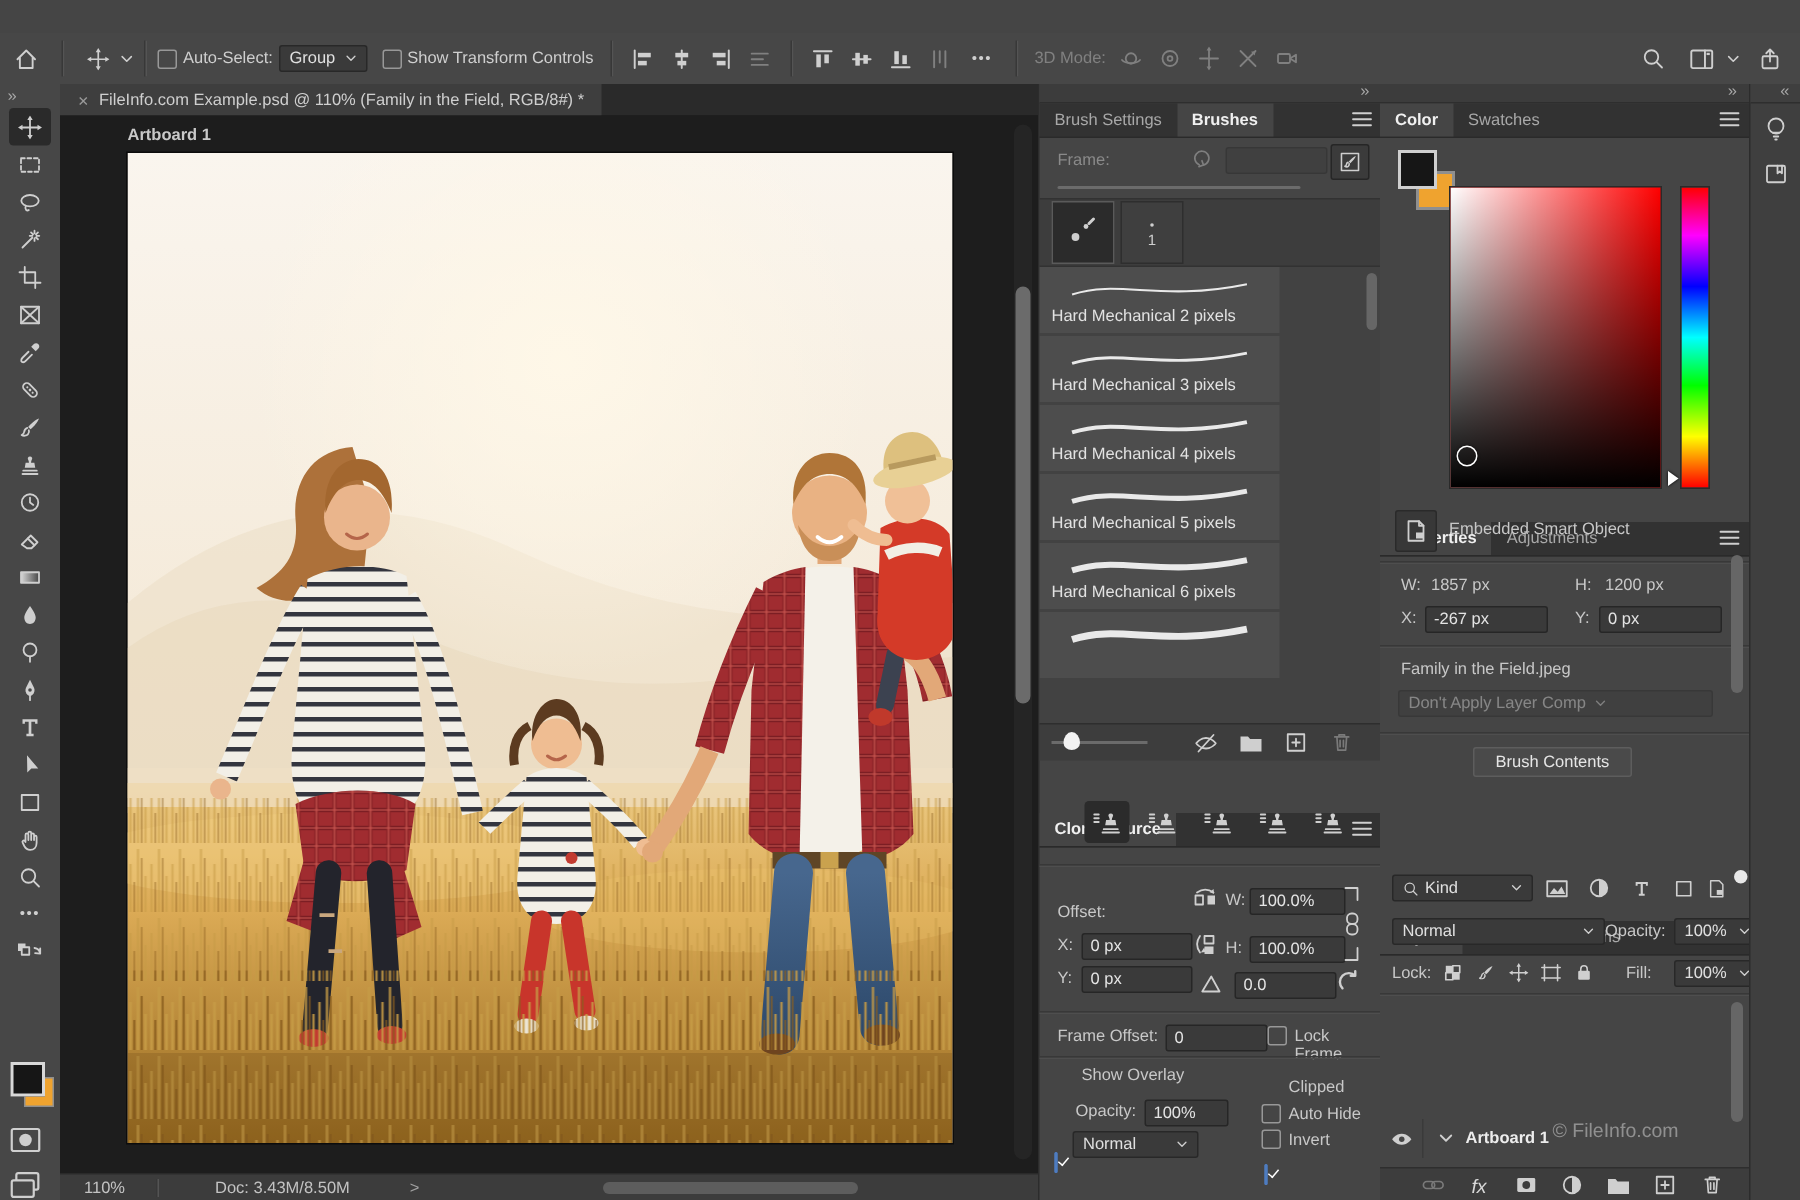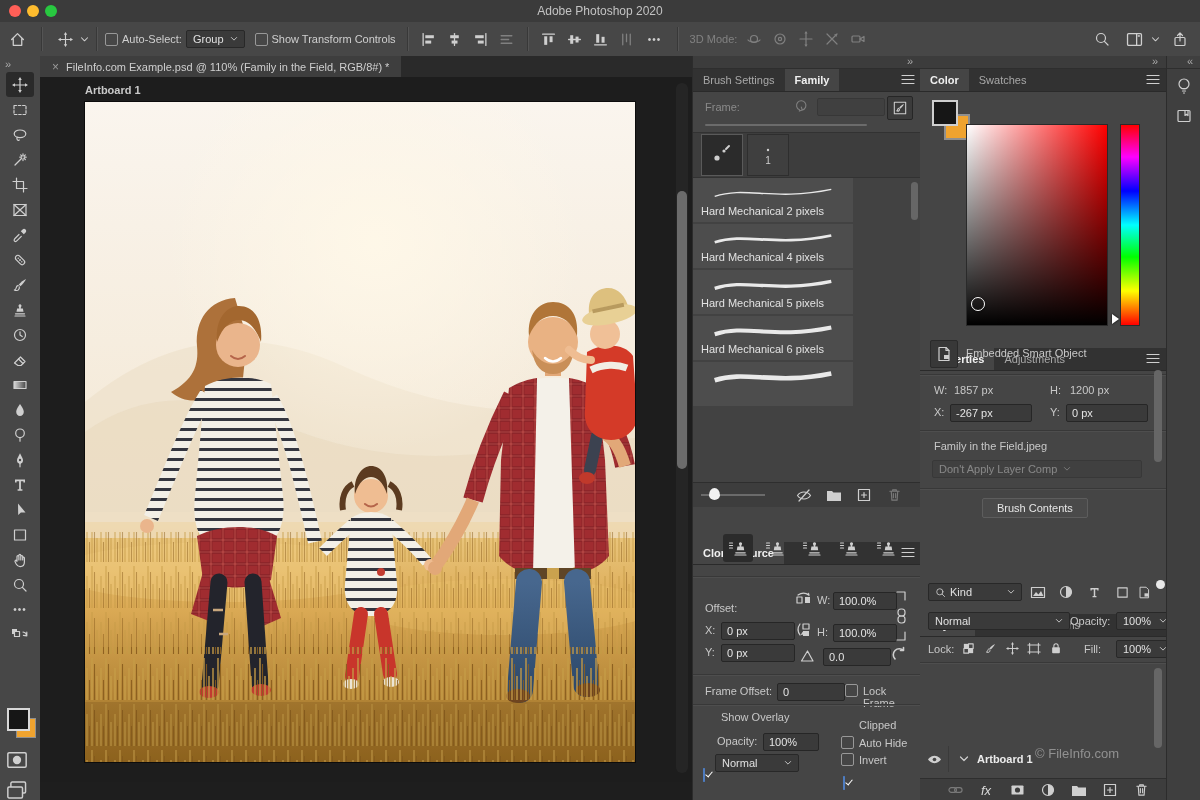--- a/index.html
+++ b/index.html
@@ -79,26 +79,20 @@
   .eyecell{width:28px;display:flex;justify-content:center;align-items:center;border-right:1px solid #3a3a3a;align-self:stretch}
   .watermark{color:rgba(205,205,205,.55);font-size:13px}
   .pbtn{background:#4a4a4a;border:1px solid #5d5d5d;border-radius:2px;color:#e6e6e6;text-align:center;padding:3px 14px}
   .scroll-thumb{background:#666;border-radius:4px}
 </style>
 </head>
 <body>
 
 <div id="app">
 
-  <div id="titlebar" class="abs">
-    <div class="light abs" style="left:9px;background:#ff5f57"></div>
-    <div class="light abs" style="left:27px;background:#febc2e"></div>
-    <div class="light abs" style="left:45px;background:#28c840"></div>
-    <div class="ttl">Adobe Photoshop 2020</div>
-  </div>
 
   <div id="options" class="abs">
     <span class="btn" style="width:34px">
       <svg class="i" width="17" height="17" viewBox="0 0 16 16">
           <path d="M2.5 8L8 2.5 13.5 8M4 7v6.5h8V7"></path>
         </svg>
       </span>
     <span class="sep"></span>
     <span class="btn" style="width:30px">
       <svg class="i" width="15" height="15" viewBox="0 0 16 16">
@@ -521,27 +515,34 @@
 
           <rect y="545" width="550" height="115" fill="url(#grass)" opacity=".85"></rect>
           <rect y="600" width="550" height="60" fill="#6e4c16" opacity=".25"></rect>
         </g>
       </svg>
 
       <div class="vscroll abs">
           <div class="vthumb abs"></div>
         </div>
     </div>
+    <div id="statusbar" class="abs">
+      <span style="padding:0 14px 0 16px">110%</span>
+      <span class="sep" style="height:12px"></span>
+      <span style="padding:0 10px 0 30px">Doc: 3.43M/8.50M</span>
+      <span style="color:#9f9f9f;padding-left:30px">&gt;</span>
+      <span class="hthumb"></span>
+    </div>
   </div>
 
   <div id="midcol" class="abs">
     <div class="col-strip">»</div>
     <div class="ptabs">
       <div class="ptab">Brush Settings</div>
-      <div class="ptab act">Family</div>
+      <div class="ptab act">Brushes</div>
       <span class="ham">
           <svg class="i" width="14" height="11" viewBox="0 0 14 11">
             <path d="M1 1.5h12M1 5.5h12M1 9.5h12"></path>
           </svg>
         </span>
     </div>
     
     <div class="abs" style="left:0;top:38px;width:228px;height:28px">
       <span class="abs dimlbl" style="left:12px;top:7px">Frame:</span>
       <span class="abs dim" style="left:100px;top:4px">
@@ -575,20 +576,26 @@
         <span style="font-size:10px;color:#cfcfcf">1</span>
       </div>
     </div>
     
     <div class="abs" style="left:0;top:122px;width:228px;height:304px;background:#424242;overflow:hidden">
       <div class="brush-row">
         <svg class="stroke-prev" width="152" height="24" viewBox="0 0 152 28">
             <path d="M8 19C45 7 76 25 144 11" fill="none" stroke="#e9e9e9" stroke-width="1.6"></path>
           </svg>
         <span class="nm">Hard Mechanical 2 pixels</span>
+        </div>
+      <div class="brush-row">
+        <svg class="stroke-prev" width="152" height="24" viewBox="0 0 152 28">
+            <path d="M8 19C45 7 76 25 144 11" fill="none" stroke="#e9e9e9" stroke-width="2.3"></path>
+          </svg>
+        <span class="nm">Hard Mechanical 3 pixels</span>
         </div>
       <div class="brush-row">
         <svg class="stroke-prev" width="152" height="24" viewBox="0 0 152 28">
             <path d="M8 19C45 7 76 25 144 11" fill="none" stroke="#e9e9e9" stroke-width="3.1"></path>
           </svg>
         <span class="nm">Hard Mechanical 4 pixels</span>
         </div>
       <div class="brush-row">
         <svg class="stroke-prev" width="152" height="24" viewBox="0 0 152 28">
             <path d="M8 19C45 7 76 25 144 11" fill="none" stroke="#e9e9e9" stroke-width="3.9"></path>

